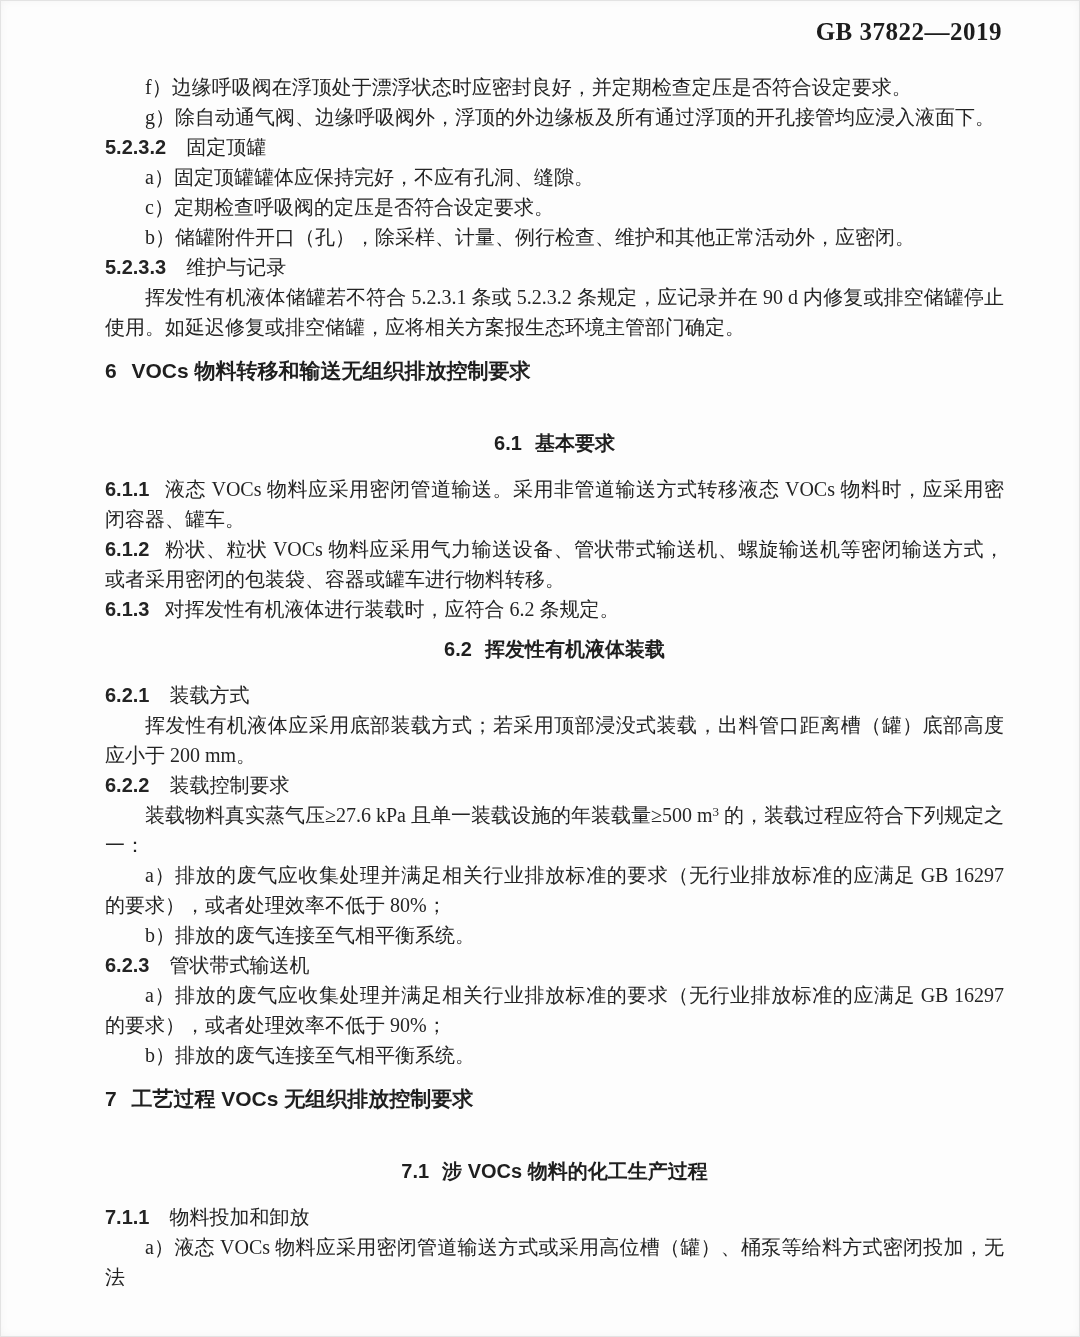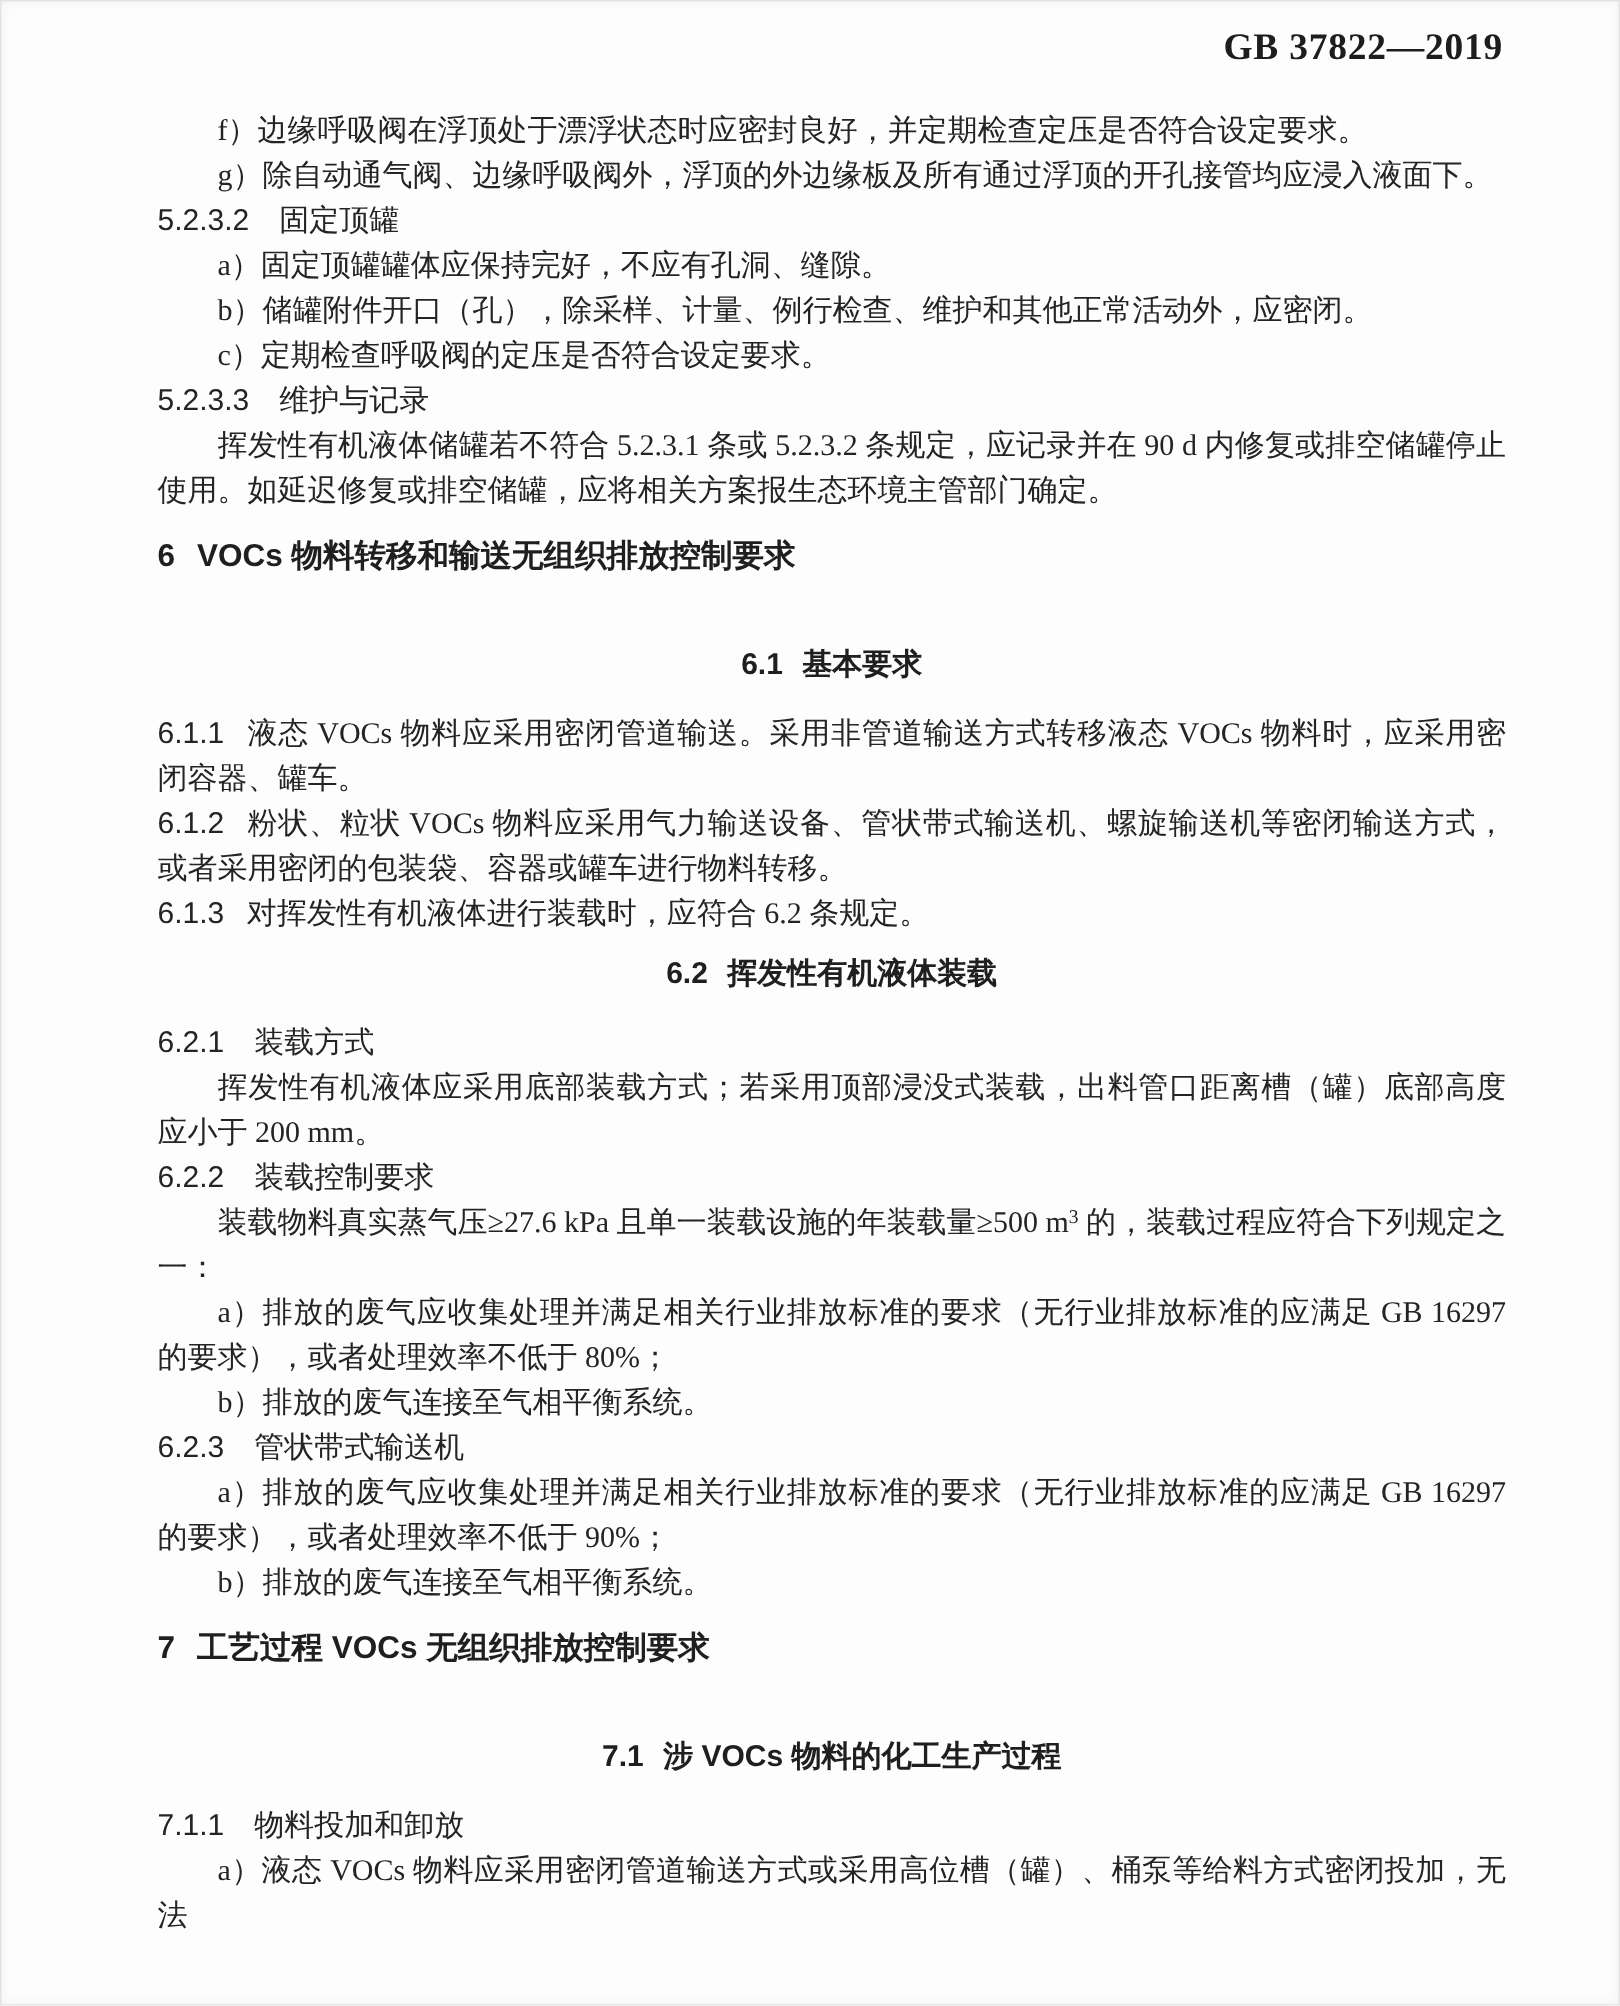--- a/index.html
+++ b/index.html
@@ -36,20 +36,21 @@
     width: 899px;
     font-size: 20px;
     line-height: 30px;
     text-align: justify;
   }
   .blk { margin: 0; }
   .para, .item { text-indent: 2em; }
   .numpara { text-indent: 0; }
   .num {
     font-family: "Liberation Sans", "DejaVu Sans", sans-serif;
+    font-weight: bold;
   }
   .numpara > .num { margin-right: 0.75em; }
   .clause > .num { margin-right: 1em; }
   .clause { text-align: left; }
   .h1 {
     font-family: "Liberation Sans", "DejaVu Sans", sans-serif;
     font-weight: 700;
     font-size: 21px;
     line-height: 34px;
     margin: 12px 0 40px 0;
@@ -84,22 +85,22 @@
 </head>
 <body>
 
 <div class="page">
   <div class="std-header">GB 37822—2019</div>
   <div class="content">
       <div class="blk item"><span class="label">f）</span><span class="txt">边缘呼吸阀在浮顶处于漂浮状态时应密封良好，并定期检查定压是否符合设定要求。</span></div>
       <div class="blk item"><span class="label">g）</span><span class="txt">除自动通气阀、边缘呼吸阀外，浮顶的外边缘板及所有通过浮顶的开孔接管均应浸入液面下。</span></div>
       <div class="blk clause"><span class="num">5.2.3.2</span><span class="title">固定顶罐</span></div>
       <div class="blk item"><span class="label">a）</span><span class="txt">固定顶罐罐体应保持完好，不应有孔洞、缝隙。</span></div>
+      <div class="blk item"><span class="label">c）</span><span class="txt">定期检查呼吸阀的定压是否符合设定要求。</span></div>
       <div class="blk item"><span class="label">b）</span><span class="txt">储罐附件开口（孔），除采样、计量、例行检查、维护和其他正常活动外，应密闭。</span></div>
-      <div class="blk item"><span class="label">c）</span><span class="txt">定期检查呼吸阀的定压是否符合设定要求。</span></div>
       <div class="blk clause"><span class="num">5.2.3.3</span><span class="title">维护与记录</span></div>
       <div class="blk para"><span class="txt">挥发性有机液体储罐若不符合 5.2.3.1 条或 5.2.3.2 条规定，应记录并在 90 d 内修复或排空储罐停止使用。如延迟修复或排空储罐，应将相关方案报生态环境主管部门确定。</span></div>
       <div class="blk h1"><span class="num">6</span><span class="title">VOCs 物料转移和输送无组织排放控制要求</span></div>
       <div class="blk h2"><span class="num">6.1</span><span class="title">基本要求</span></div>
       <div class="blk numpara"><span class="num">6.1.1</span><span class="txt">液态 VOCs 物料应采用密闭管道输送。采用非管道输送方式转移液态 VOCs 物料时，应采用密闭容器、罐车。</span></div>
       <div class="blk numpara"><span class="num">6.1.2</span><span class="txt">粉状、粒状 VOCs 物料应采用气力输送设备、管状带式输送机、螺旋输送机等密闭输送方式，或者采用密闭的包装袋、容器或罐车进行物料转移。</span></div>
       <div class="blk numpara"><span class="num">6.1.3</span><span class="txt">对挥发性有机液体进行装载时，应符合 6.2 条规定。</span></div>
       <div class="blk h2"><span class="num">6.2</span><span class="title">挥发性有机液体装载</span></div>
       <div class="blk clause"><span class="num">6.2.1</span><span class="title">装载方式</span></div>
       <div class="blk para"><span class="txt">挥发性有机液体应采用底部装载方式；若采用顶部浸没式装载，出料管口距离槽（罐）底部高度应小于 200 mm。</span></div>

